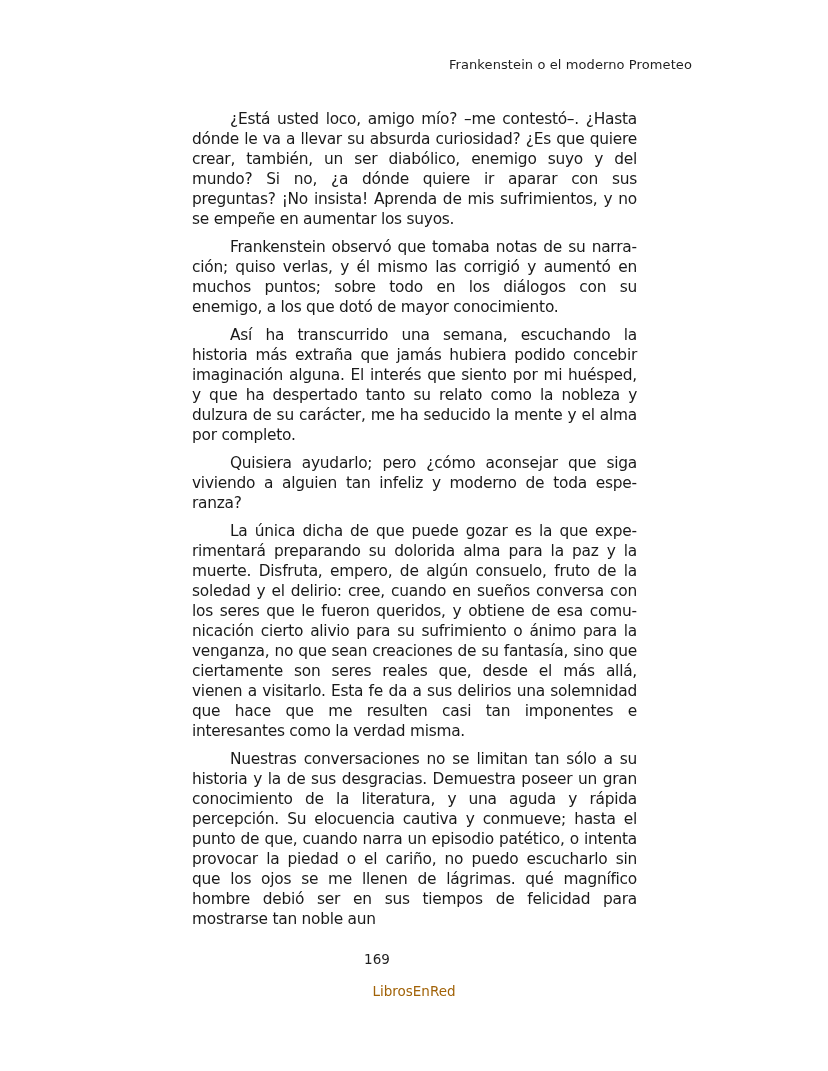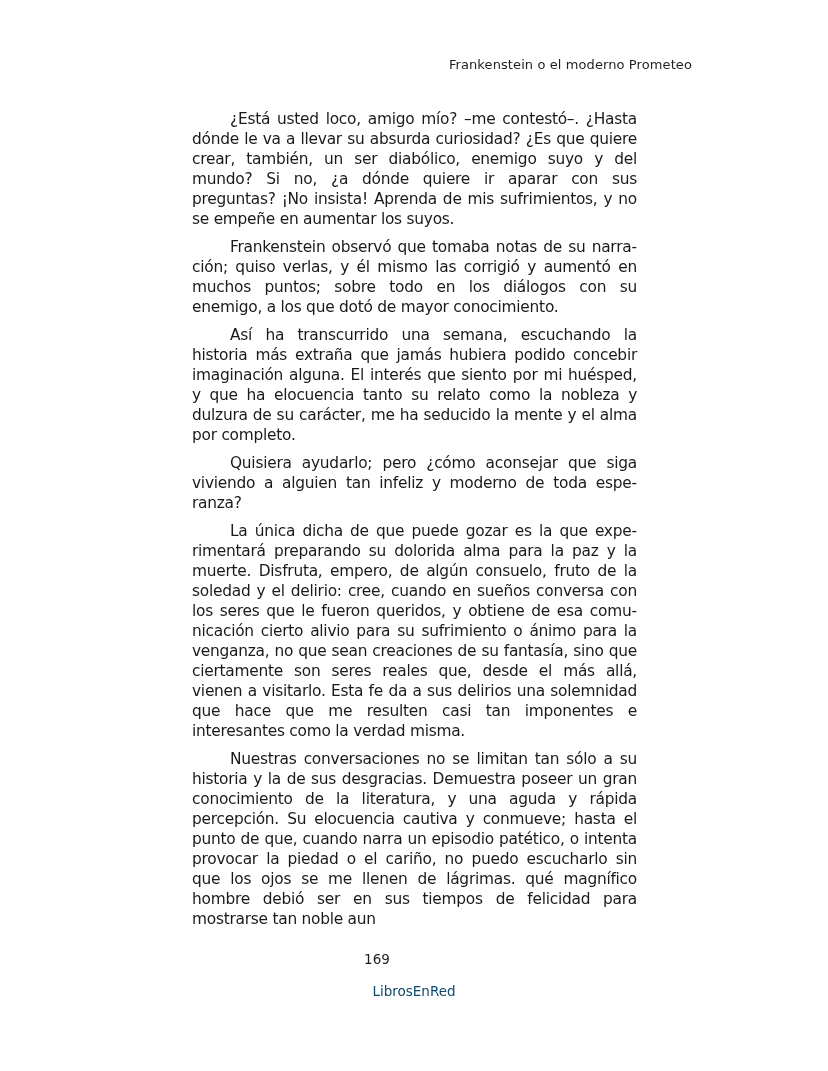--- a/index.html
+++ b/index.html
@@ -48,32 +48,32 @@
       font-size: 13.5px;
       color: #1f1f1f;
     }
     .footer-publisher {
       position: absolute;
       top: 983px;
       left: 0;
       width: 828px;
       text-align: center;
       font-size: 13.5px;
-      color: #0c4a6e;
+      color: #a16207;
     }
   </style>
 </head>
 <body>
 
 <div class="running-header">Frankenstein o el moderno Prometeo</div>
 
 <div class="body-text">
   <p class="para">¿Está usted loco, amigo mío? –me contestó–. ¿Hasta dónde le va a llevar su absurda curiosidad? ¿Es que quiere crear, también, un ser diabólico, enemigo suyo y del mundo? Si no, ¿a dónde quiere ir aparar con sus preguntas? ¡No insista! Aprenda de mis sufrimientos, y no se empeñe en aumentar los suyos.</p>
   <p class="para">Frankenstein observó que tomaba notas de su narra­ción; quiso verlas, y él mismo las corrigió y aumentó en muchos puntos; sobre todo en los diálogos con su enemigo, a los que dotó de mayor conocimiento.</p>
-  <p class="para">Así ha transcurrido una semana, escuchando la historia más extraña que jamás hubiera podido concebir imagina­ción alguna. El interés que siento por mi huésped, y que ha elocuencia tanto su relato como la nobleza y dulzura de su carácter, me ha seducido la mente y el alma por completo.</p>
+  <p class="para">Así ha transcurrido una semana, escuchando la historia más extraña que jamás hubiera podido concebir imagina­ción alguna. El interés que siento por mi huésped, y que ha despertado tanto su relato como la nobleza y dulzura de su carácter, me ha seducido la mente y el alma por completo.</p>
   <p class="para">Quisiera ayudarlo; pero ¿cómo aconsejar que siga viviendo a alguien tan infeliz y moderno de toda espe­ranza?</p>
   <p class="para">La única dicha de que puede gozar es la que expe­rimentará preparando su dolorida alma para la paz y la muerte. Disfruta, empero, de algún consuelo, fruto de la soledad y el delirio: cree, cuando en sueños conversa con los seres que le fueron queridos, y obtiene de esa comu­nicación cierto alivio para su sufrimiento o ánimo para la venganza, no que sean creaciones de su fantasía, sino que ciertamente son seres reales que, desde el más allá, vienen a visitarlo. Esta fe da a sus delirios una solemnidad que hace que me resulten casi tan imponentes e interesantes como la verdad misma.</p>
   <p class="para">Nuestras conversaciones no se limitan tan sólo a su historia y la de sus desgracias. Demuestra poseer un gran conocimiento de la literatura, y una aguda y rápida percep­ción. Su elocuencia cautiva y conmueve; hasta el punto de que, cuando narra un episodio patético, o intenta provocar la piedad o el cariño, no puedo escucharlo sin que los ojos se me llenen de lágrimas. qué magnífico hombre debió ser en sus tiempos de felicidad para mostrarse tan noble aun</p>
 </div>
 
 <div class="footer-page">169</div>
 
 <div class="footer-publisher">LibrosEnRed</div>
 
 </body></html>

